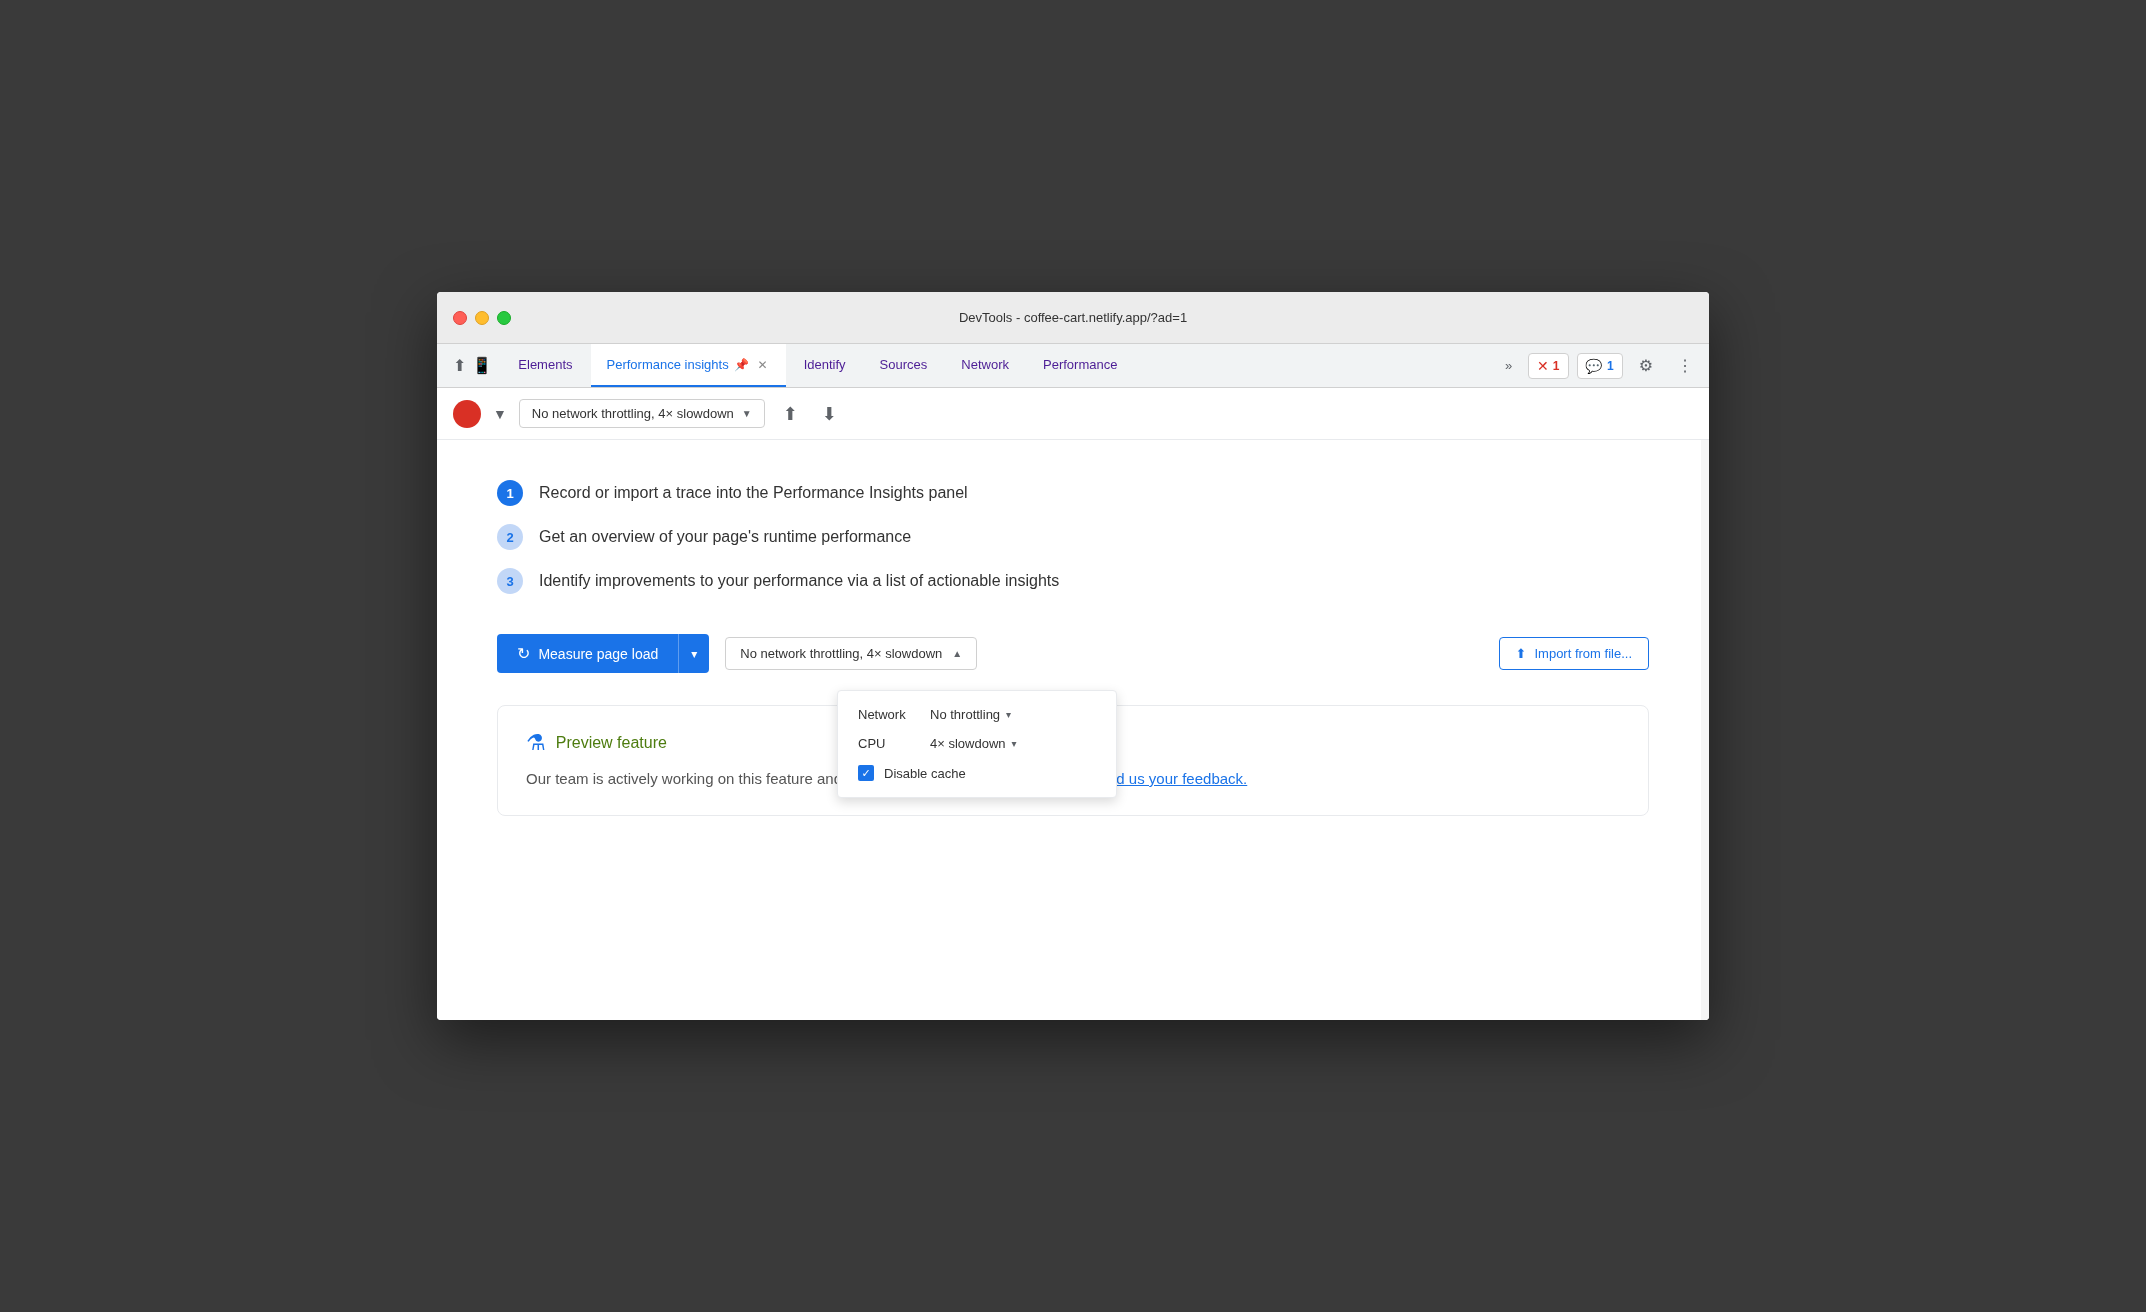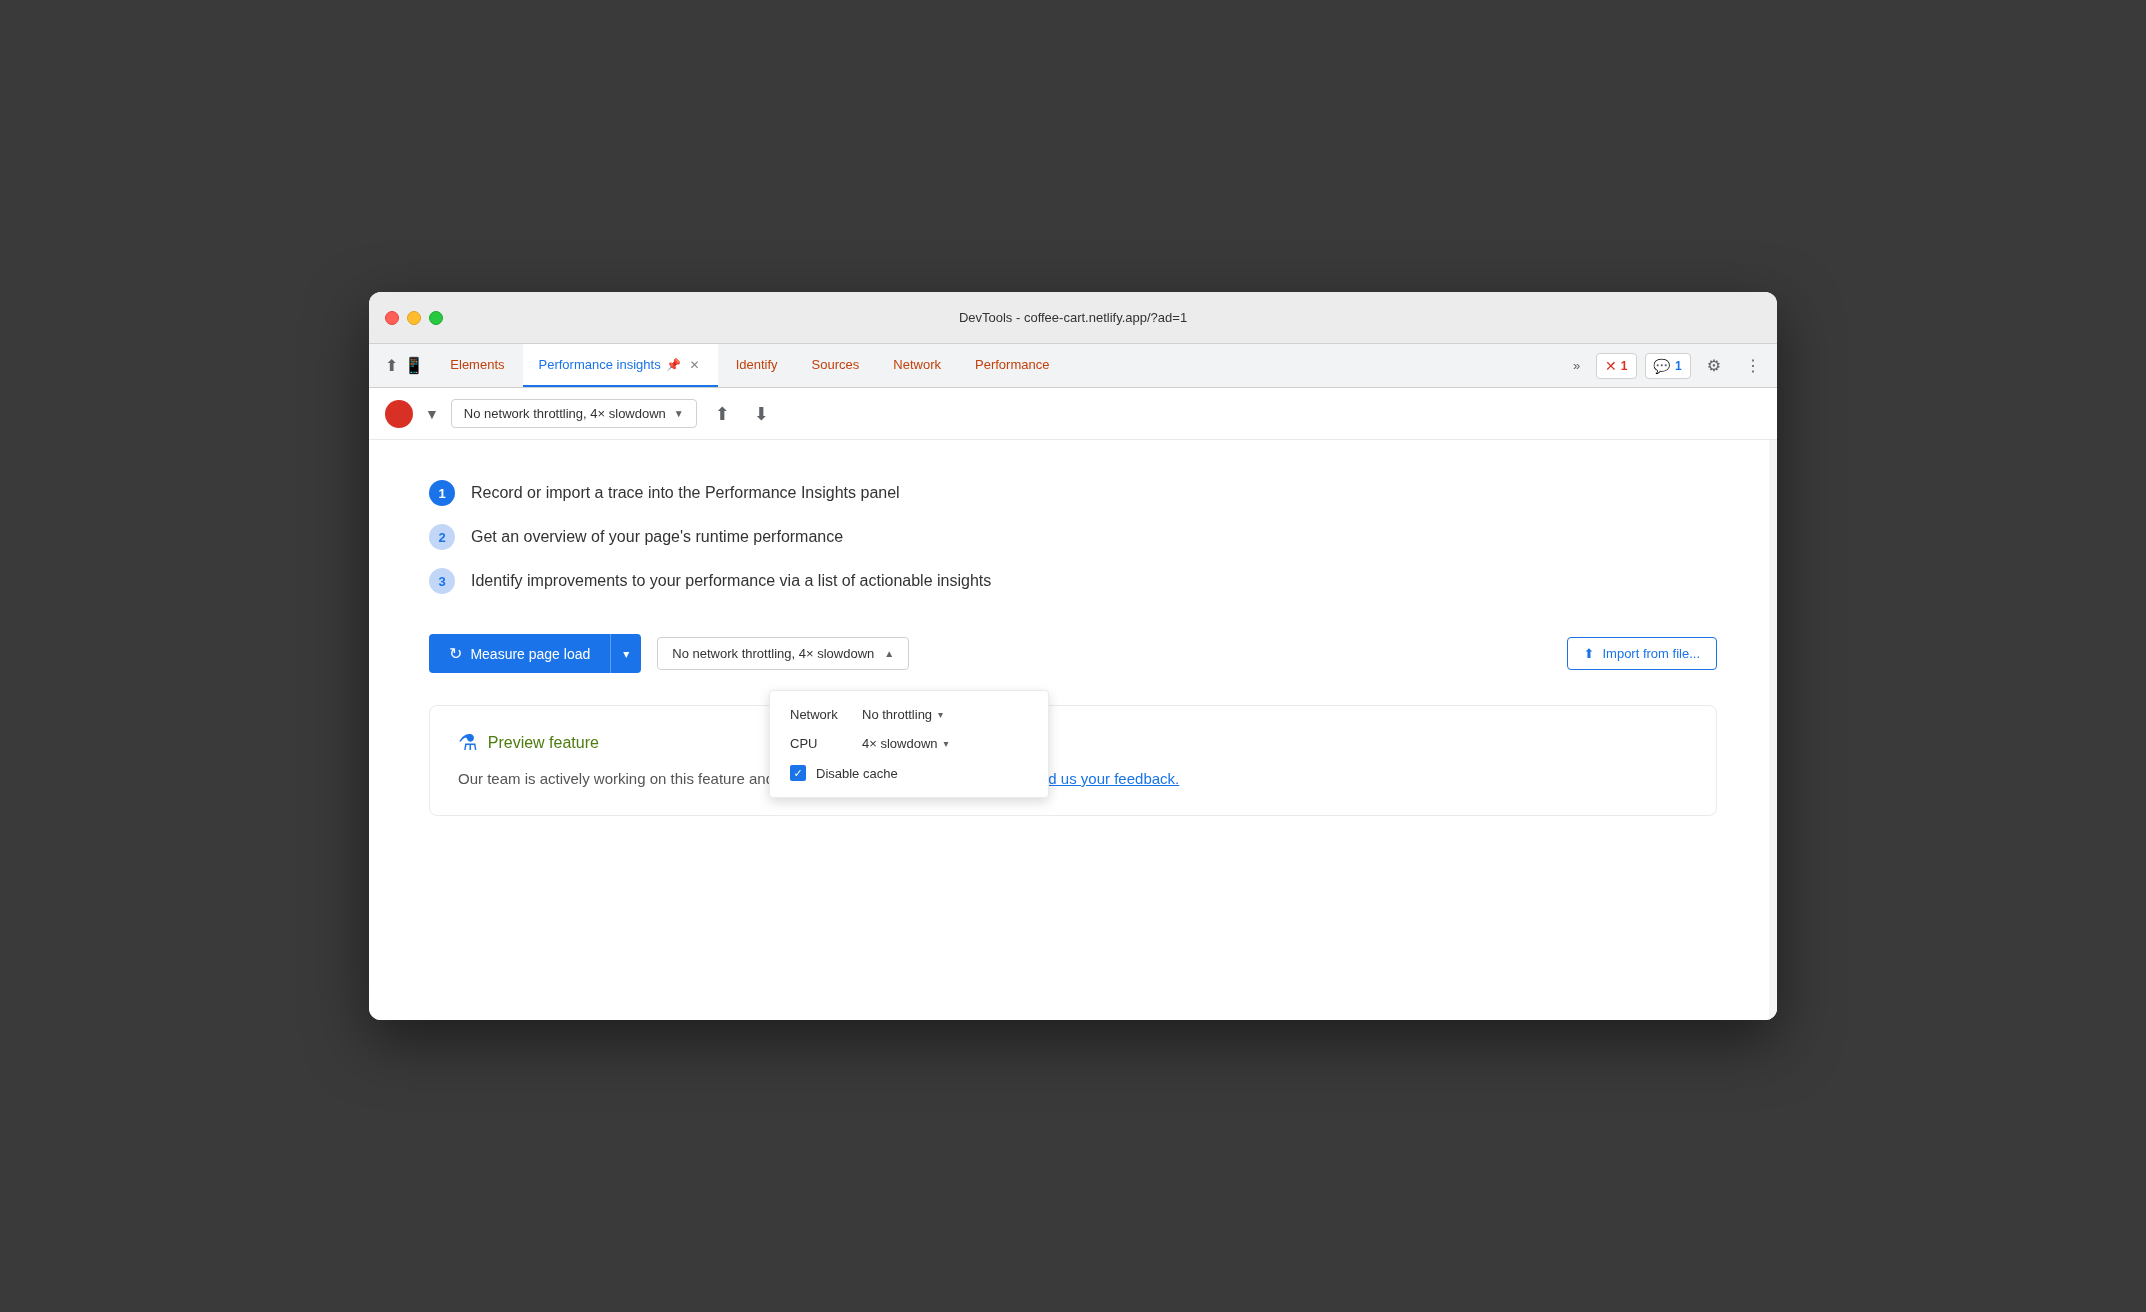--- a/index.html
+++ b/index.html
@@ -5,23 +5,23 @@
     * { box-sizing: border-box; margin: 0; padding: 0; }
     body {
       background: #3a3a3a;
       display: flex;
       justify-content: center;
       align-items: center;
       min-height: 100vh;
       font-family: -apple-system, BlinkMacSystemFont, 'Segoe UI', sans-serif;
     }
     .window {
-      width: 1408px;
+      width: 1272px;
       background: #ffffff;
-      border-radius: 12px;
+      border-radius: 4px;
       overflow: hidden;
       box-shadow: 0 20px 60px rgba(0,0,0,0.5);
     }
     
     .titlebar {
       background: #ececec;
       height: 52px;
       display: flex;
       align-items: center;
       padding: 0 16px;
@@ -58,21 +58,21 @@
       align-items: stretch;
       border-bottom: 1px solid #d0d0d0;
       padding: 0 8px;
       gap: 2px;
     }
     .tab {
       display: flex;
       align-items: center;
       padding: 0 16px;
       font-size: 13px;
-      color: #c2410c;
+      color: #4c1d95;
       cursor: pointer;
       gap: 6px;
       border-bottom: 2px solid transparent;
       white-space: nowrap;
     }
     .tab.active {
       color: #1a73e8;
       border-bottom: 2px solid #1a73e8;
       background: white;
     }

